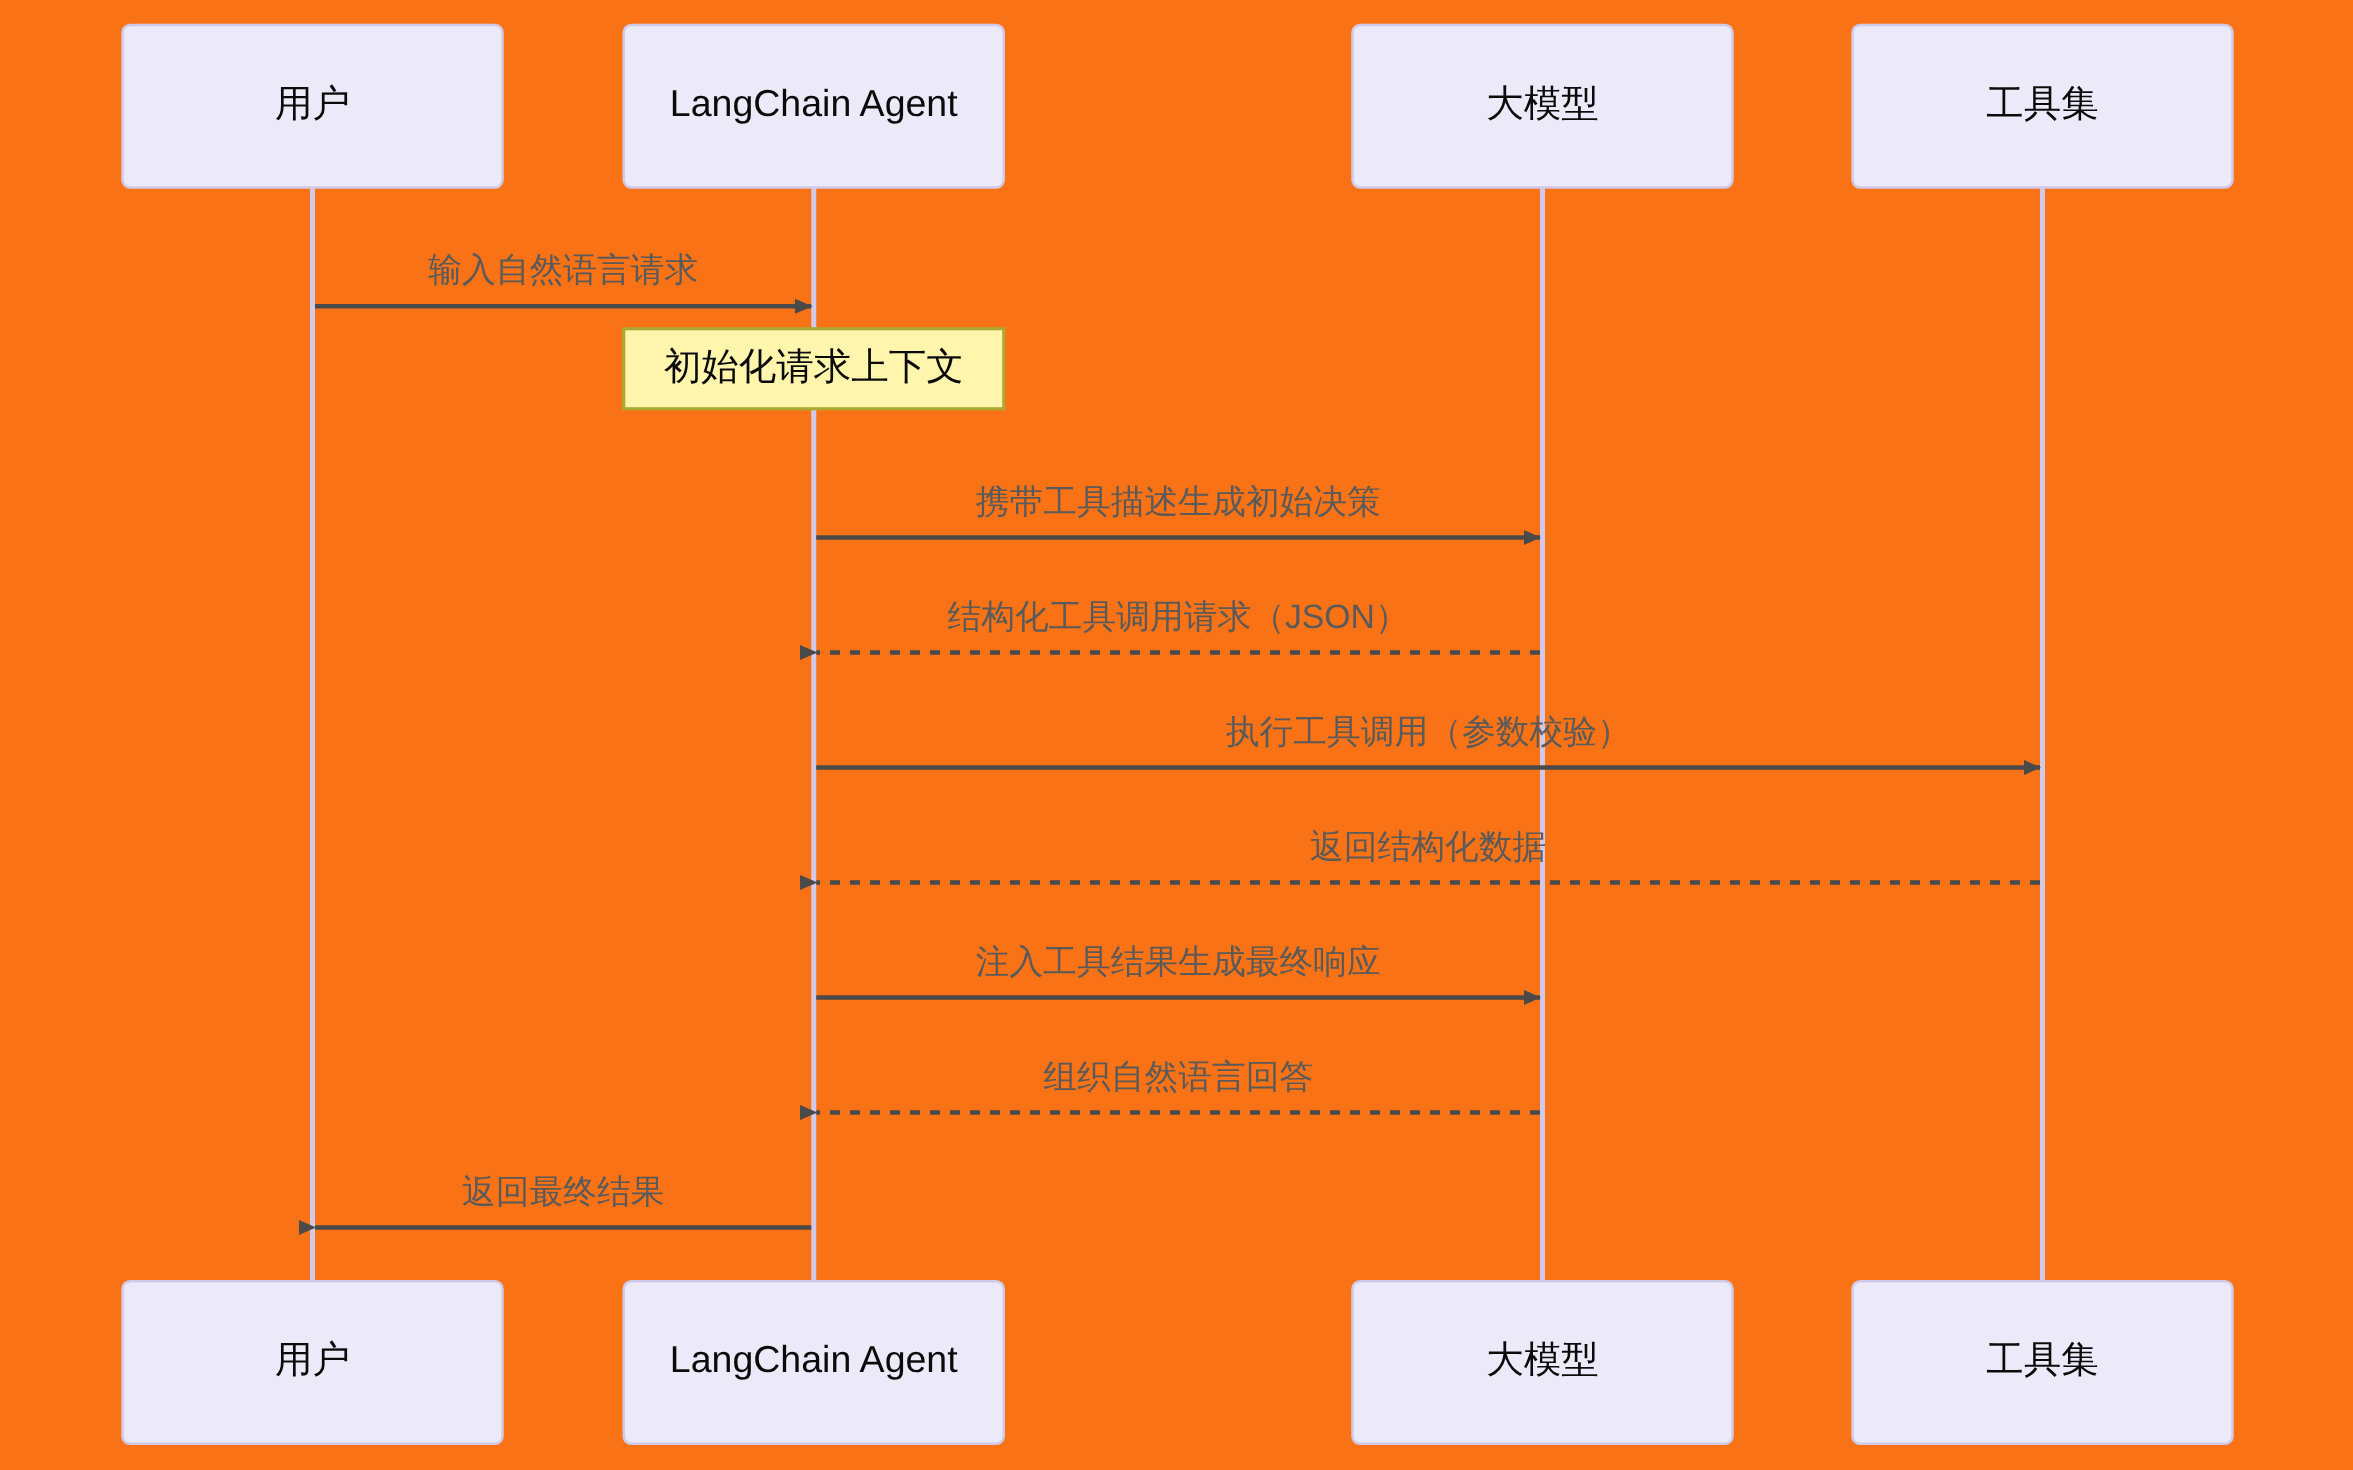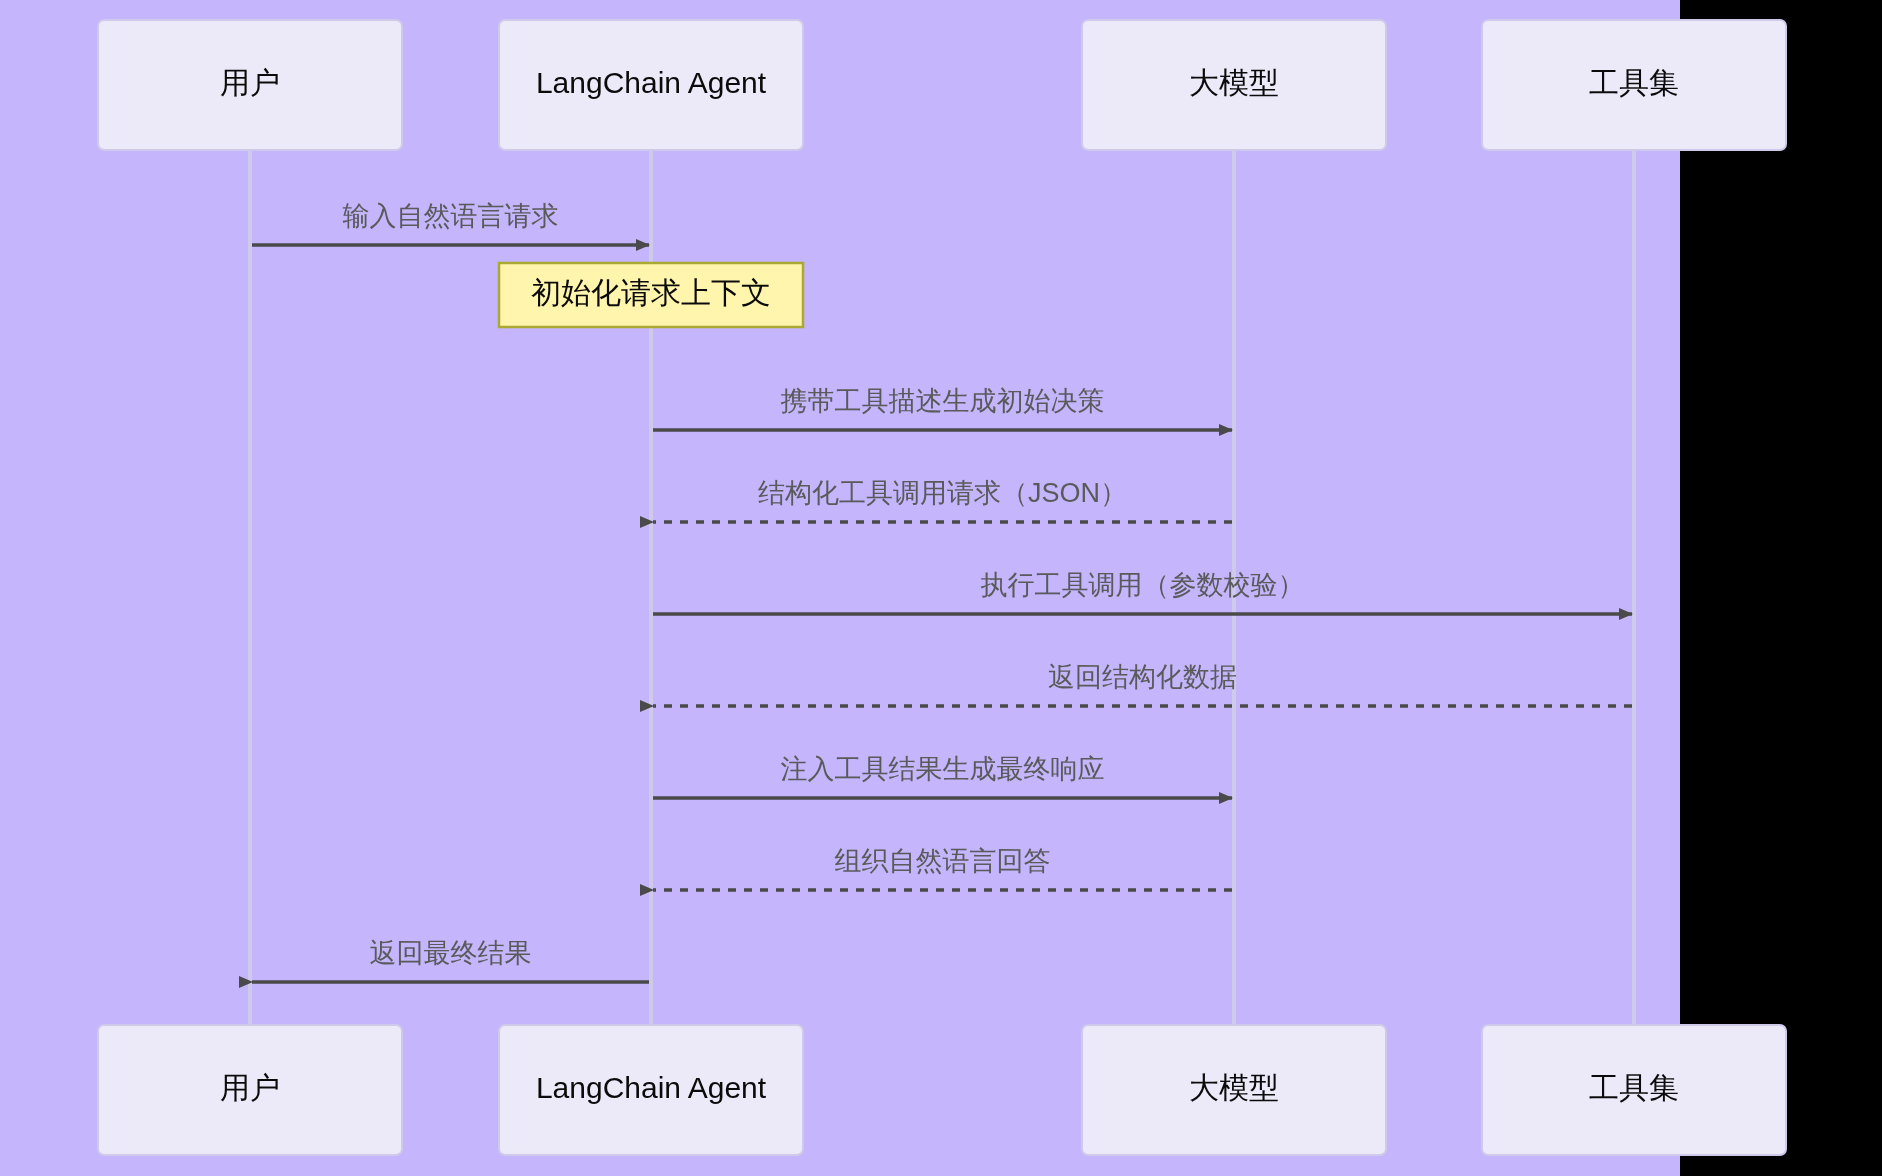--- a/index.html
+++ b/index.html
@@ -9,23 +9,23 @@
     background: #000000;
   }
   body {
     width: 1882px;
     height: 1176px;
     overflow: hidden;
     font-family: "Liberation Sans", "DejaVu Sans", sans-serif;
   }
   #diagram-root {
     position: relative;
-    width: 1680px;
+    width: 1882px;
     height: 1176px;
-    background: #c4b5fd;
+    background: #f97316;
   }
   svg#seq-svg {
     position: absolute;
     top: 0;
     left: 0;
     width: 1882px;
     height: 1176px;
     display: block;
   }
   .participant-box {

